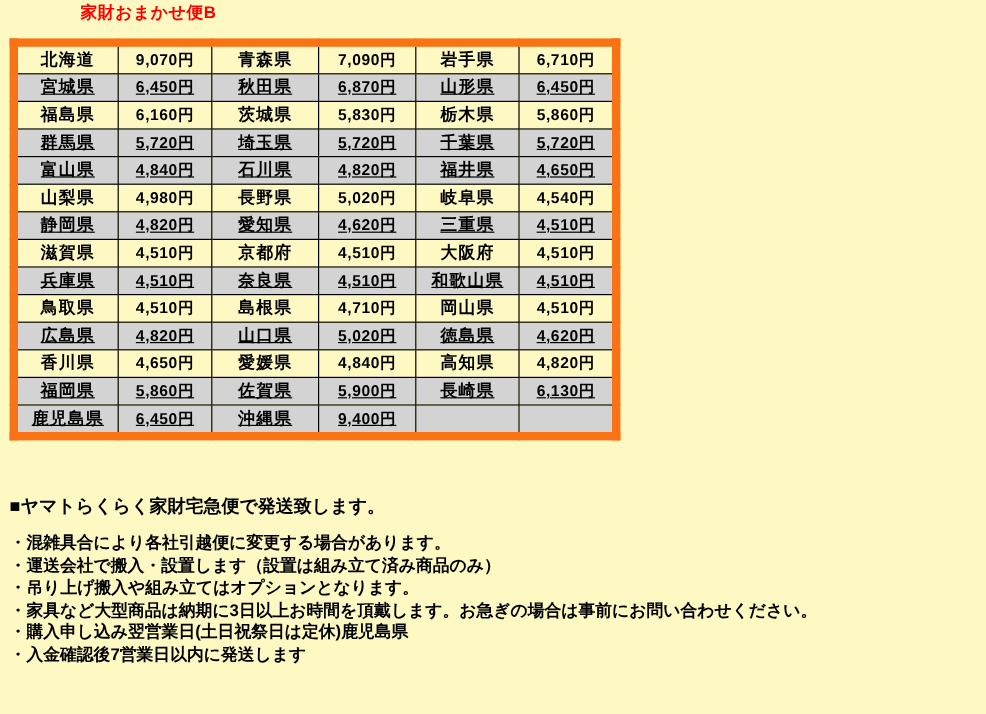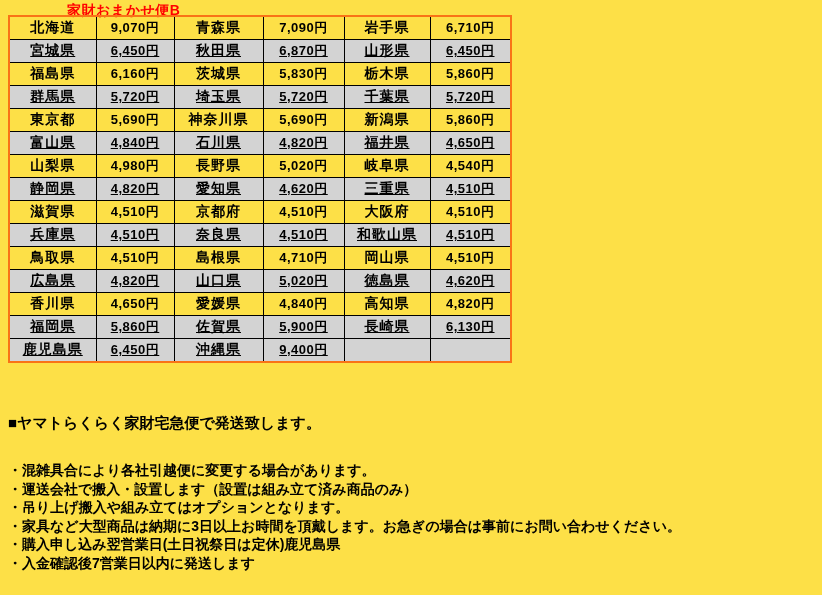--- a/index.html
+++ b/index.html
@@ -5,40 +5,40 @@
   html, body {
     margin: 0;
     padding: 0;
     background: #ffffff;
     font-family: "Liberation Sans", "DejaVu Sans", sans-serif;
   }
   .page {
     position: relative;
     width: 822px;
     height: 595px;
-    background: #fde047;
+    background: #fef9c3;
     overflow: hidden;
   }
   .table-title {
     position: absolute;
     left: 67px;
     top: 2px;
     font-size: 14px;
     font-weight: bold;
     color: var(--title-color, #ff0000);
     letter-spacing: 0.5px;
     white-space: nowrap;
   }
   table.fee-table {
     position: absolute;
     left: 8px;
-    top: 15px;
+    top: 32px;
     border-collapse: collapse;
     table-layout: fixed;
-    border: 2px solid #f97316;
+    border: 7px solid #f97316;
   }
   table.fee-table td {
     border: 1px solid #000000;
     height: 22px;
     padding: 0;
     text-align: center;
     vertical-align: middle;
     color: #000000;
     font-weight: bold;
     white-space: nowrap;
@@ -54,21 +54,21 @@
     width: 810px;
     color: #000000;
   }
   .notes-heading {
     font-size: 15px;
     font-weight: bold;
     line-height: 19px;
     white-space: nowrap;
   }
   .bullets {
-    margin-top: 29px;
+    margin-top: 11px;
   }
   .bullet-line {
     font-size: 14px;
     font-weight: bold;
     line-height: 18.6px;
     white-space: nowrap;
   }
   .notes-footnote {
     margin-top: 3px;
     font-size: 11.5px;
@@ -118,28 +118,20 @@
           <td class="pref">栃木県</td>
           <td class="price">5,860円</td>
         </tr>
         <tr class="alt">
           <td class="pref">群馬県</td>
           <td class="price">5,720円</td>
           <td class="pref">埼玉県</td>
           <td class="price">5,720円</td>
           <td class="pref">千葉県</td>
           <td class="price">5,720円</td>
-        </tr>
-        <tr>
-          <td class="pref">東京都</td>
-          <td class="price">5,690円</td>
-          <td class="pref">神奈川県</td>
-          <td class="price">5,690円</td>
-          <td class="pref">新潟県</td>
-          <td class="price">5,860円</td>
         </tr>
         <tr class="alt">
           <td class="pref">富山県</td>
           <td class="price">4,840円</td>
           <td class="pref">石川県</td>
           <td class="price">4,820円</td>
           <td class="pref">福井県</td>
           <td class="price">4,650円</td>
         </tr>
         <tr>

